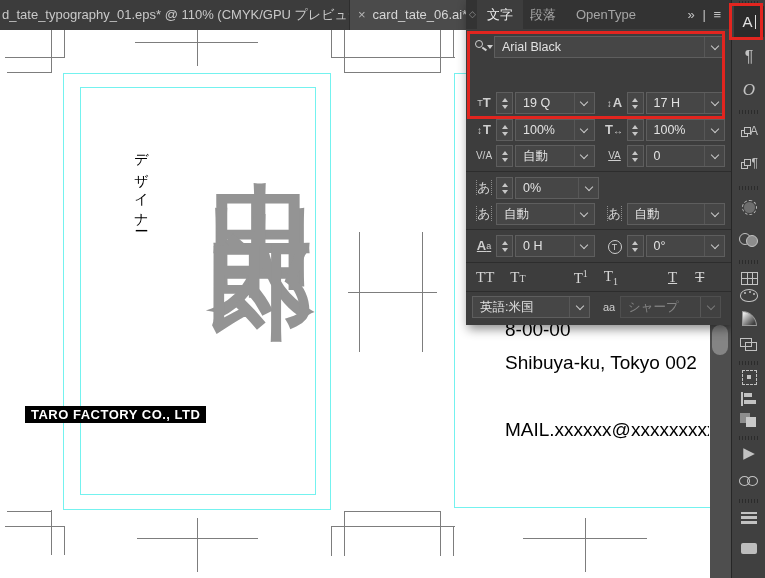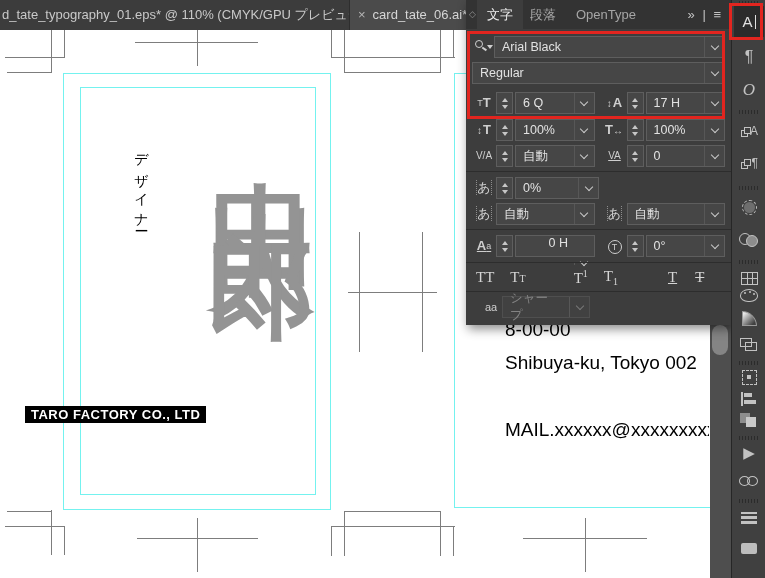--- a/index.html
+++ b/index.html
@@ -232,37 +232,29 @@
           <i class="drop"></i>
       </div>
       <div class="field" style="flex:1;">
         <span>Arial Black</span>
         <span class="chev">
             <i class="cv"></i>
           </span>
       </div>
     </div>
 
-    <div class="prow" style="top:62px;">
-      <div class="field" style="flex:1;">
-        <span>Regular</span>
-        <span class="chev">
-            <i class="cv"></i>
-          </span>
-      </div>
-    </div>
 
     <div class="prow" style="top:92px;">
       <div class="picon"><span class="sm">T</span><b>T</b></div>
       <div class="stepper">
           <i class="tri-up"></i>
           <i class="tri-dn"></i>
         </div>
       <div class="field" style="width:84px;">
-        <span>6 Q</span>
+        <span>19 Q</span>
         <span class="chev">
             <i class="cv"></i>
           </span>
       </div>
       <div class="picon" style="margin-left:8px;"><span class="ar">↕</span><b>A</b></div>
       <div class="stepper">
           <i class="tri-up"></i>
           <i class="tri-dn"></i>
         </div>
       <div class="field" style="width:84px;">
@@ -357,21 +349,21 @@
     </div>
 
     <div class="psep" style="top:229px;"></div>
 
     <div class="prow" style="top:235px;">
       <div class="picon" style="text-decoration:underline;"><b>A</b><span class="sm">a</span></div>
       <div class="stepper">
           <i class="tri-up"></i>
           <i class="tri-dn"></i>
         </div>
-      <div class="field" style="width:84px;flex-direction:column;">
+      <div class="field" style="width:84px;">
         <span>0 H</span>
         <span class="chev">
             <i class="cv"></i>
           </span>
       </div>
       <div class="picon" style="margin-left:8px;"><span class="rot-circ">T</span></div>
       <div class="stepper">
           <i class="tri-up"></i>
           <i class="tri-dn"></i>
         </div>
@@ -390,22 +382,28 @@
       <span class="tg" style="margin-left:16px;"><span>T</span><span class="second">T</span></span>
       <span class="tg sup" style="margin-left:48px;"><span>T</span><span class="second">1</span></span>
       <span class="tg sub" style="margin-left:16px;"><span>T</span><span class="second">1</span></span>
       <span class="tg und" style="margin-left:50px;"><span>T</span></span>
       <span class="tg str" style="margin-left:18px;"><span>T</span></span>
     </div>
 
     <div class="psep" style="top:291px;"></div>
 
     <div class="prow" style="top:296px;">
+      <div class="field" style="width:118px;">
+        <span>英語:米国</span>
+        <span class="chev">
+            <i class="cv"></i>
+          </span>
+      </div>
       <div class="picon" style="margin-left:8px;width:22px;font-size:11px;">aa</div>
-      <div class="field grayed" style="width:88px;">
+      <div class="field grayed" style="width:101px;">
         <span>シャープ</span>
         <span class="chev">
             <i class="cv"></i>
           </span>
       </div>
     </div>
   </div>
 
   <div class="toolbar">
     <div class="dashes" style="top:1px;"></div>

